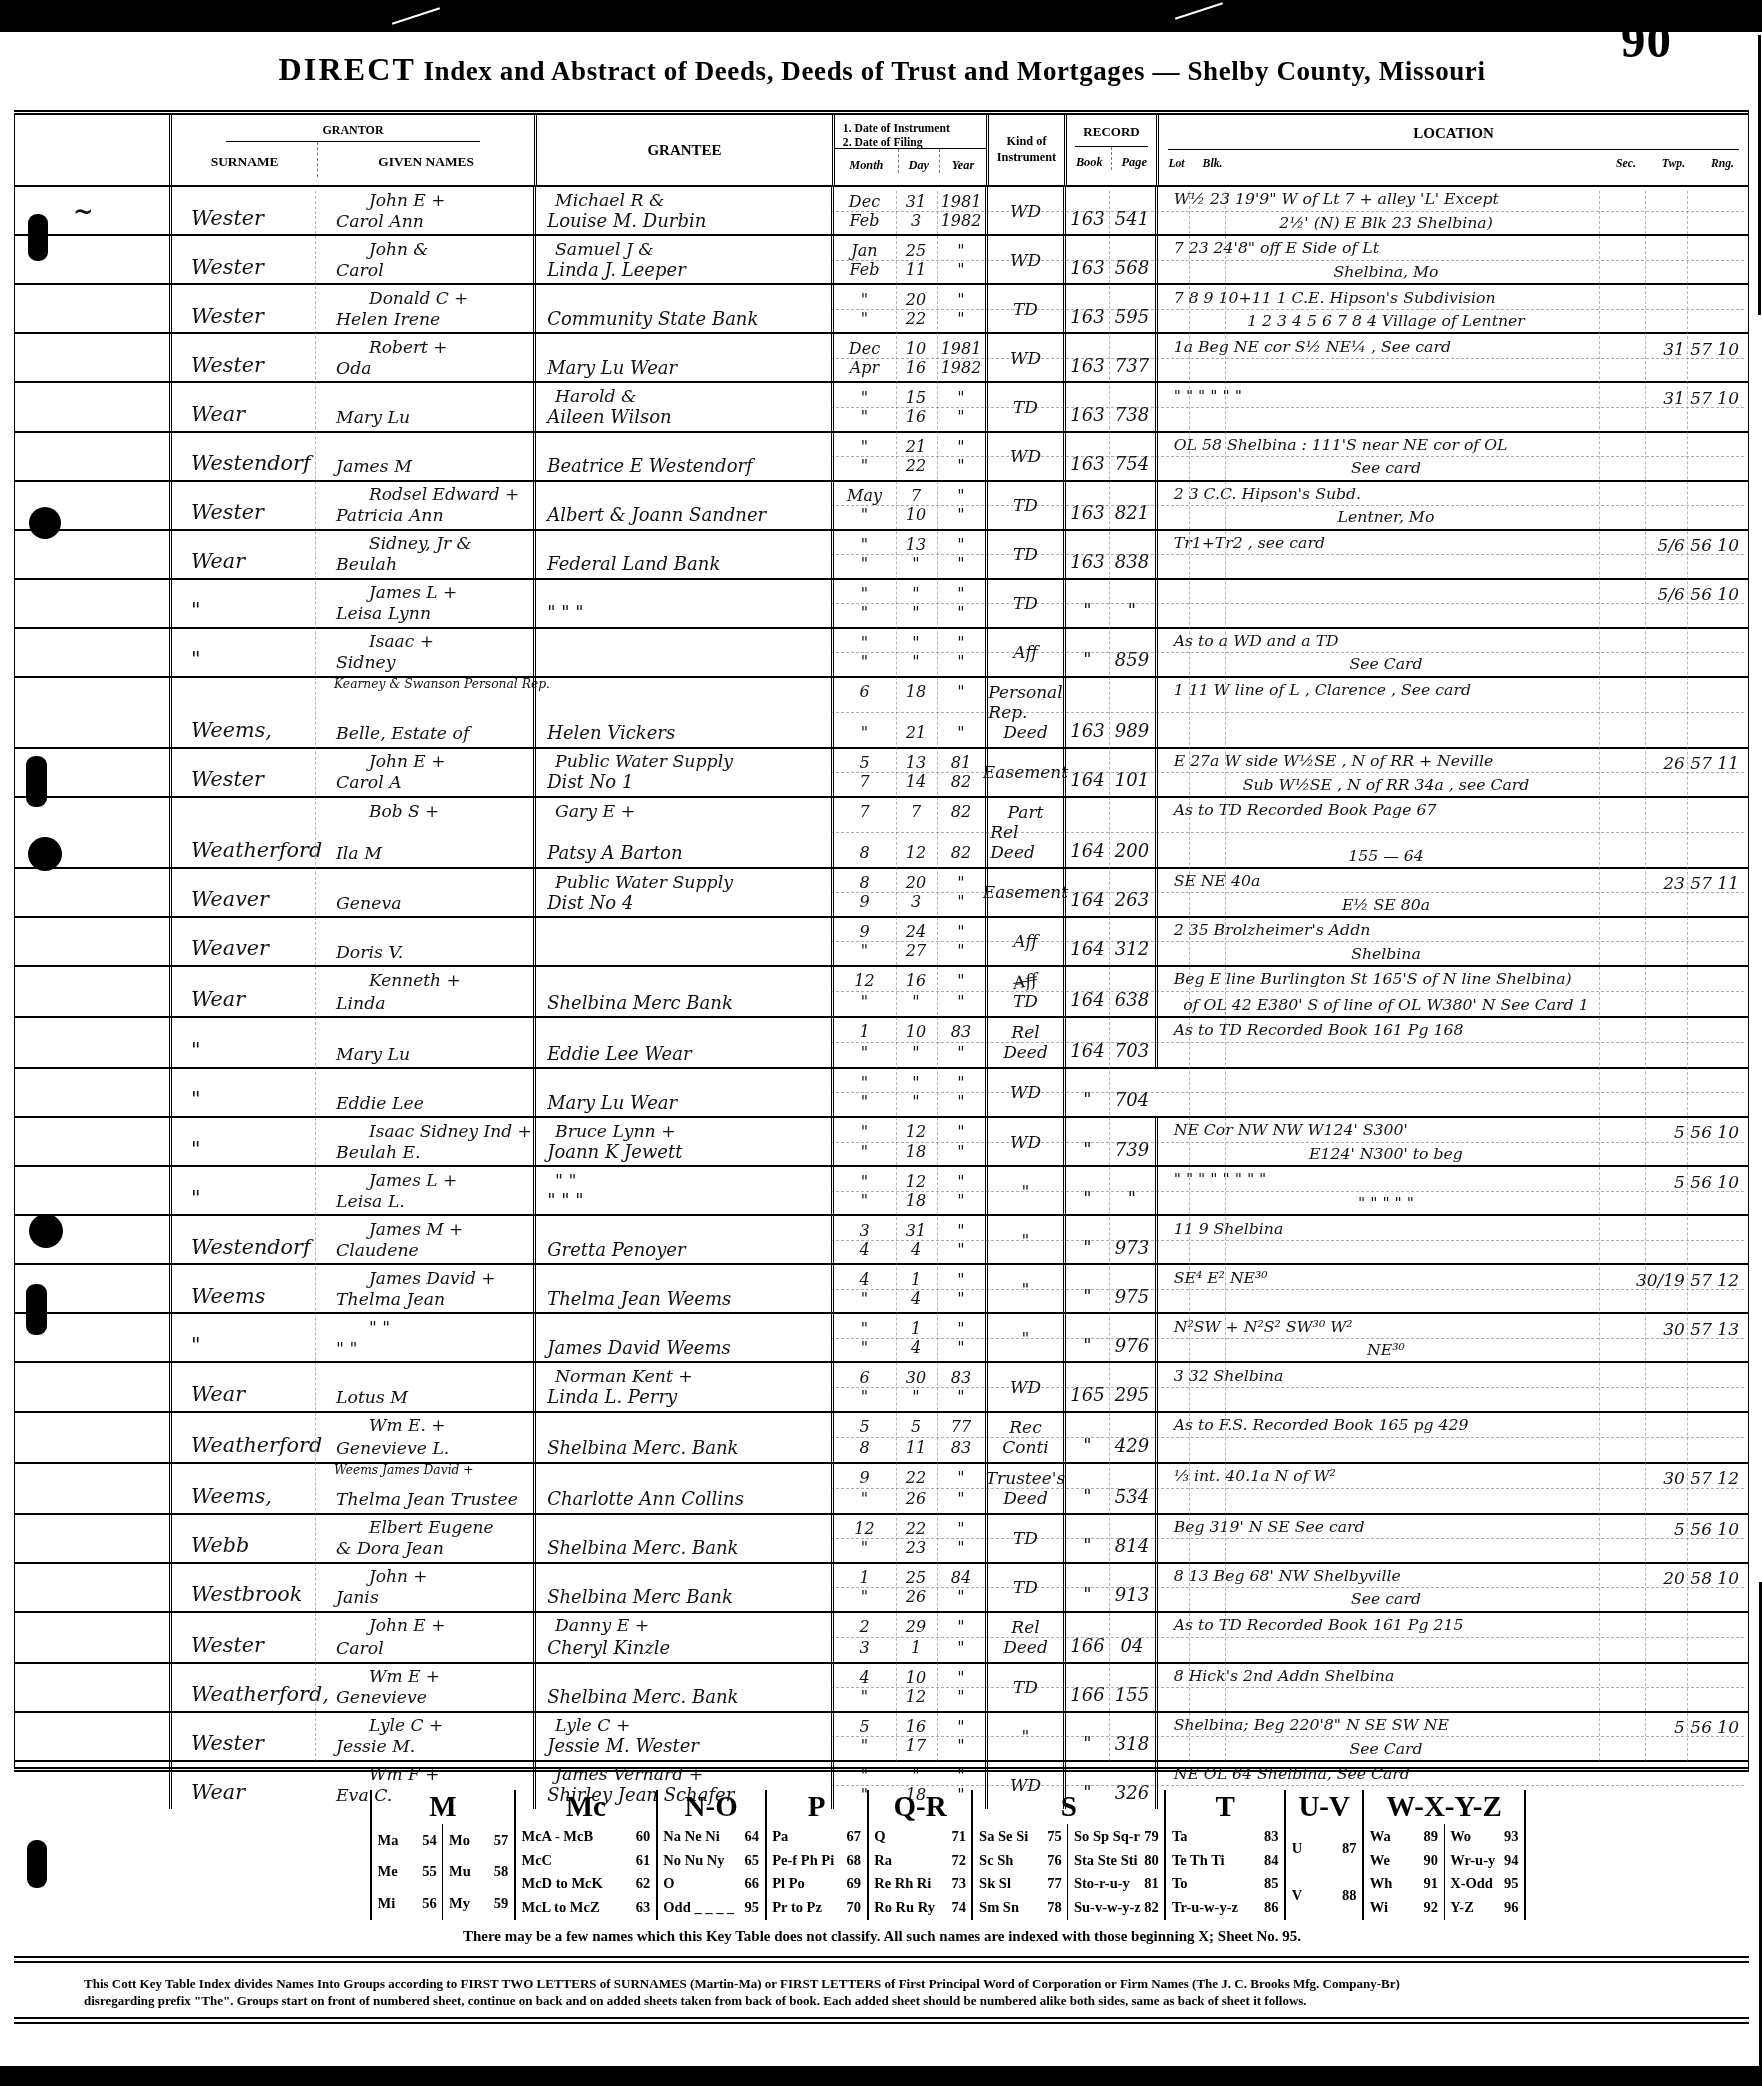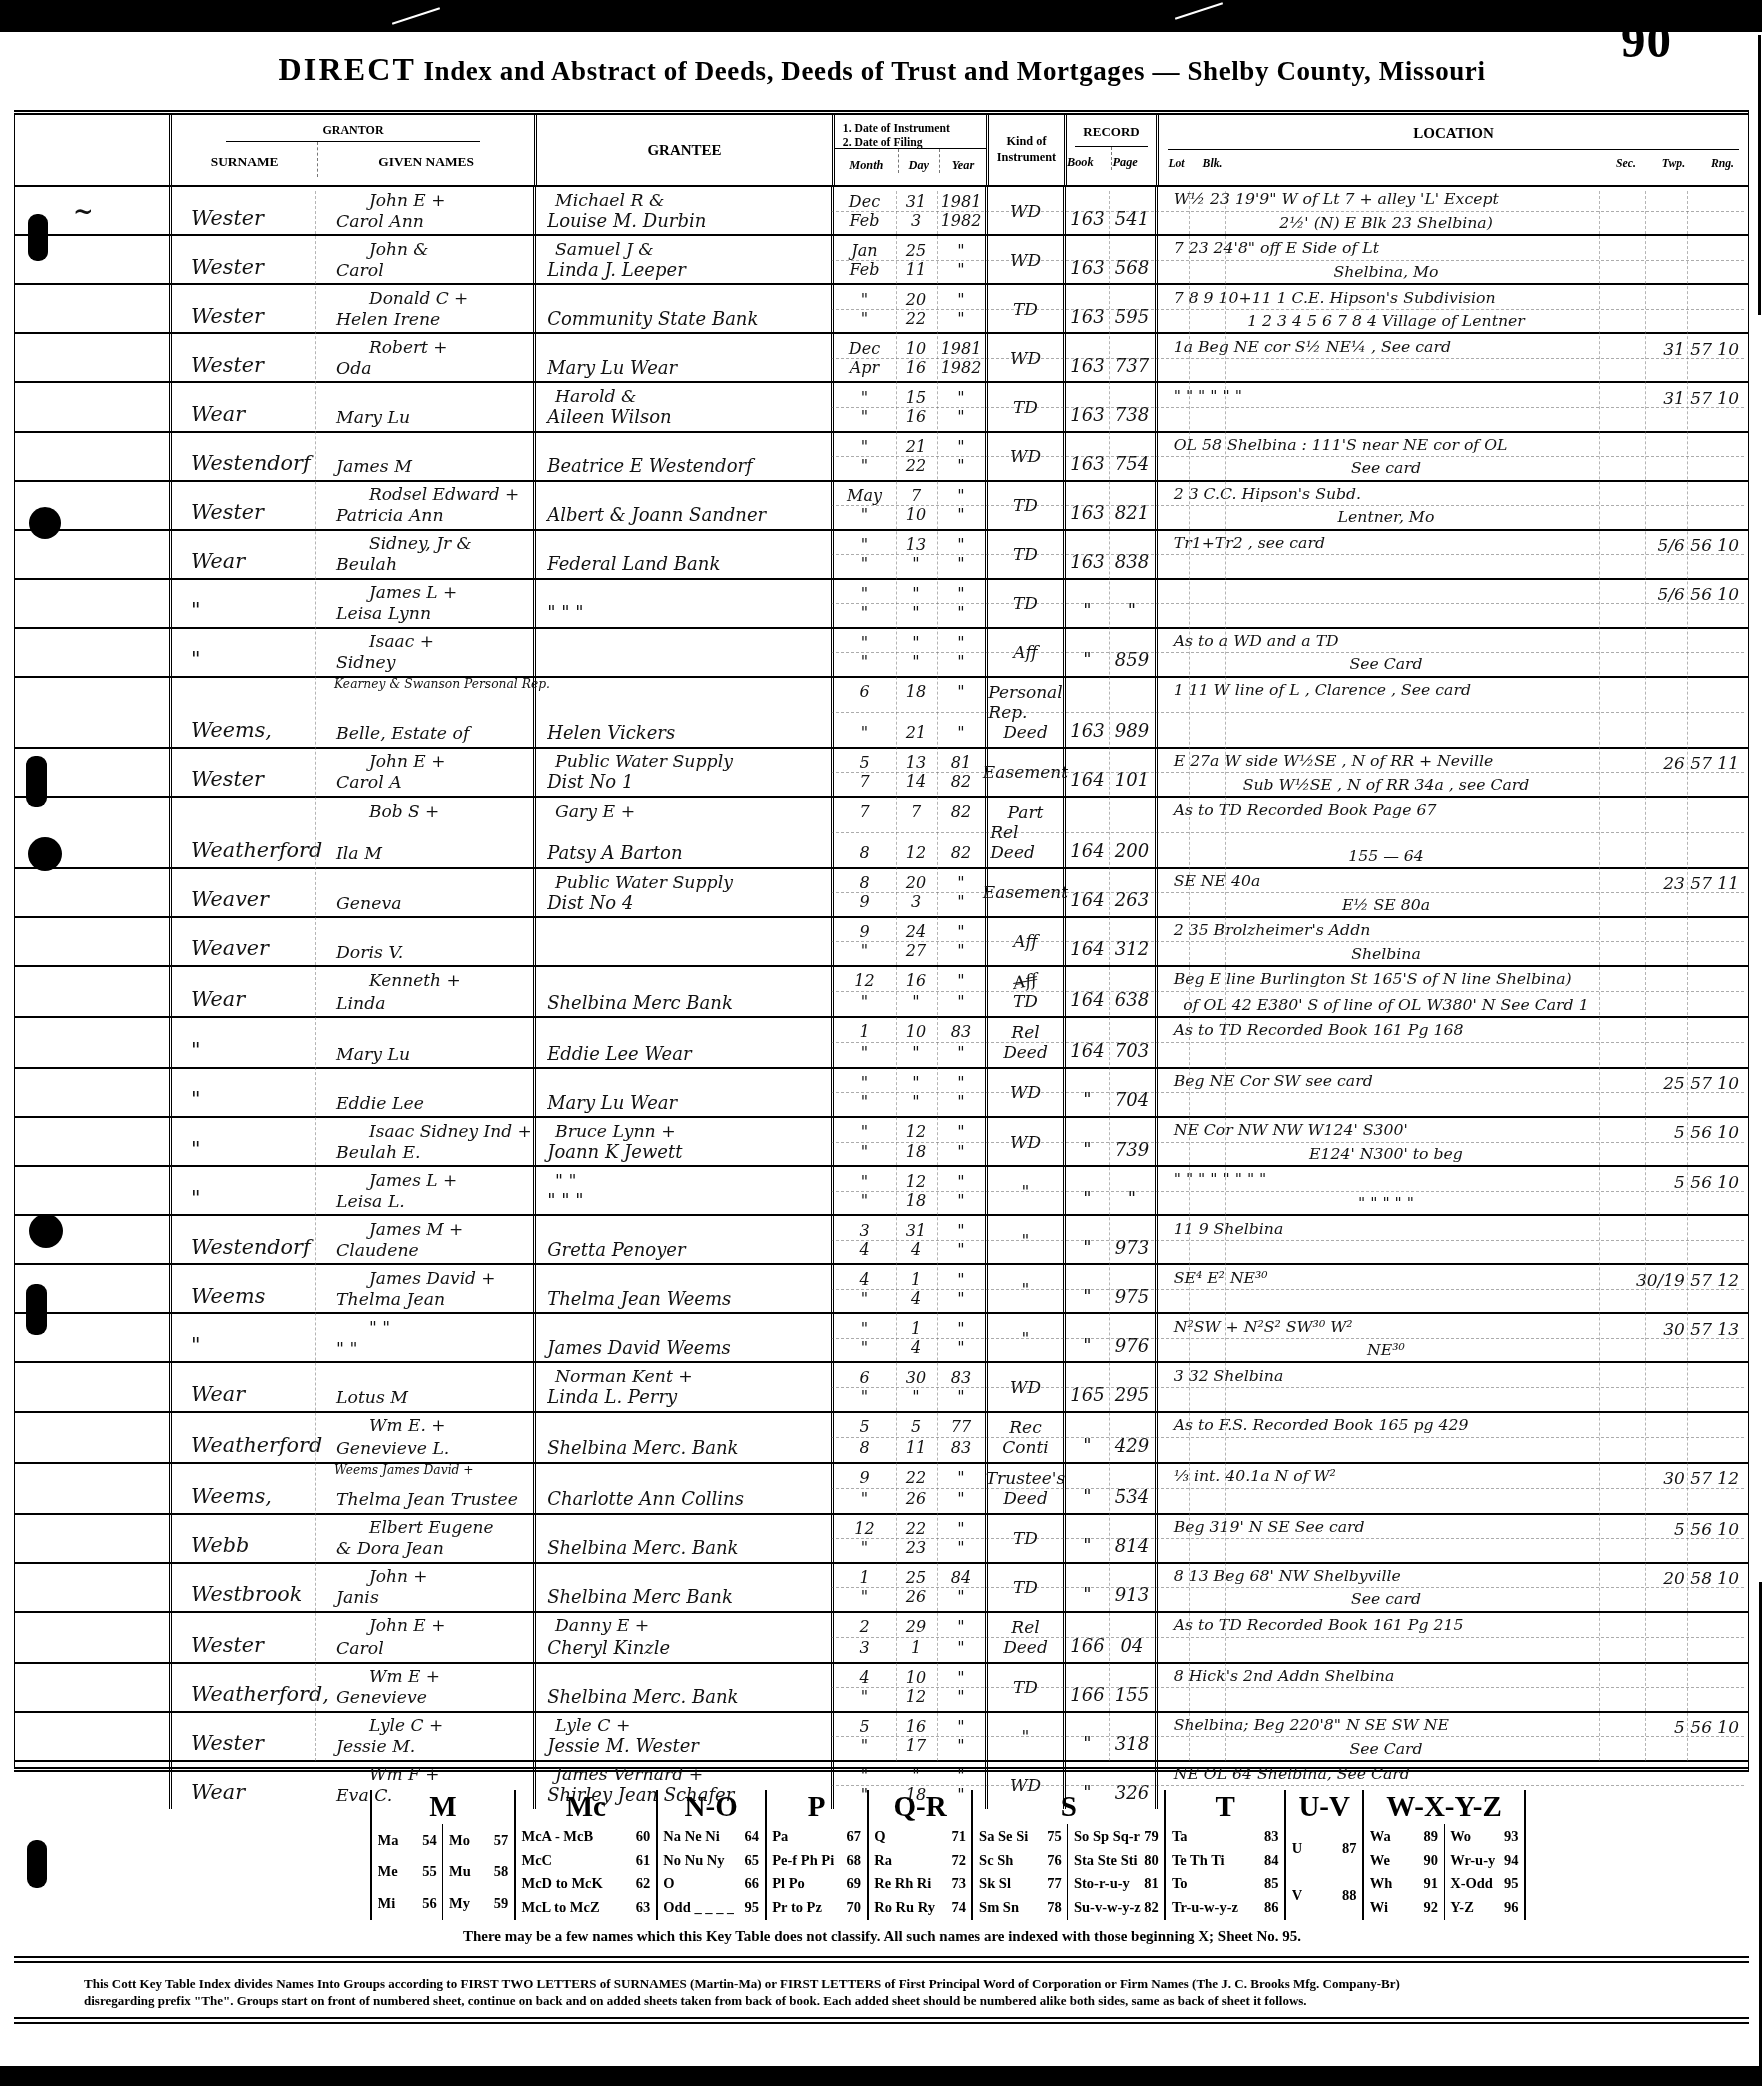--- a/index.html
+++ b/index.html
@@ -33,21 +33,21 @@
   .sub-surname{width:146px;}
   .sub-given{width:218px;border-left:1.1px dashed #777;}
   .c-grantee{display:flex;align-items:center;justify-content:center;font-weight:bold;font-size:15px;}
   .c-dates .hc-top{font-size:11.7px;text-align:left;padding:6.7px 0 0 7.8px;height:34px;box-sizing:border-box;border-bottom:1.7px solid #000;line-height:14px;}
   .c-dates .hc-bot{display:flex;font-weight:bold;font-size:12.3px;font-style:italic;}
   .c-dates .hc-bot div{text-align:center;padding-top:9px;box-sizing:border-box;}
   .w-m{width:64px;} .w-d{width:42px;border-left:1.1px dashed #777;} .w-y{width:48px;border-left:1.1px dashed #777;}
   .c-kind{display:flex;flex-direction:column;align-items:center;justify-content:center;font-weight:bold;font-size:12.3px;line-height:15.7px;}
   .c-record .hc-top{font-size:13px;padding-top:9px;height:32px;box-sizing:border-box;border-bottom:1.7px solid #000;width:82%;margin:0 auto;}
   .c-record .hc-bot{display:flex;font-weight:bold;font-size:12.3px;font-style:italic;}
-  .c-record .hc-bot div{text-align:left;padding-top:7.8px;box-sizing:border-box;}
+  .c-record .hc-bot div{text-align:center;padding-top:7.8px;box-sizing:border-box;}
   .w-bk{width:46px;} .w-pg{width:46px;border-left:1.1px dashed #777;}
   .c-loc .hc-top{font-size:15px;padding-top:10px;height:35px;box-sizing:border-box;border-bottom:1.1px solid #000;width:97%;margin:0 auto;}
   .c-loc .loc-sub{display:flex;font-weight:bold;font-size:11.7px;font-style:italic;padding-top:6.7px;}
   .c-loc .loc-sub span{display:inline-block;text-align:center;}
   .ls-lot{width:35px;} .ls-blk{width:37px;} .ls-spacer{flex:1;} .ls-sec{width:48px;} .ls-twp{width:47px;} .ls-rng{width:51px;}
   .tbody{position:relative;display:flex;flex-direction:column;height:1580px;}
   .row{flex:1;display:grid;grid-template-columns:154px 146px 218px 298px 64px 42px 48px 78px 46px 46px 1fr;
        border-bottom:2.2px solid #000;position:relative;box-sizing:border-box;}
   .row:last-child{border-bottom:none;}
   .row::after{content:"";position:absolute;left:816px;right:4.5px;top:50%;border-top:1.1px dashed #4a4a4a;opacity:.45;pointer-events:none;}
@@ -820,25 +820,20 @@
         </div>
         <div class="cell kcell hw bs single">
           <div class="k2">WD</div>
         </div>
         <div class="cell rcell hw bs">
           <div>"</div>
         </div>
         <div class="cell rcell hw">
           <div>704</div>
         </div>
-        <div class="cell lcell hw bs">
-          <div class="l1">Beg NE Cor SW  see card</div>
-          <div class="l2"></div>
-          <span class="sec1">25 57 10</span>
-        </div>
       </div>
       <div class="row">
         <div class="cell ckmark hw"></div>
         <div class="cell c-sn hw bs">"</div>
         <div class="cell two hw">
           <div class="g1">Isaac Sidney Ind +</div>
           <div class="g2">Beulah E.</div>
         </div>
         <div class="cell two hw bs">
           <div class="e1">Bruce Lynn +</div>

